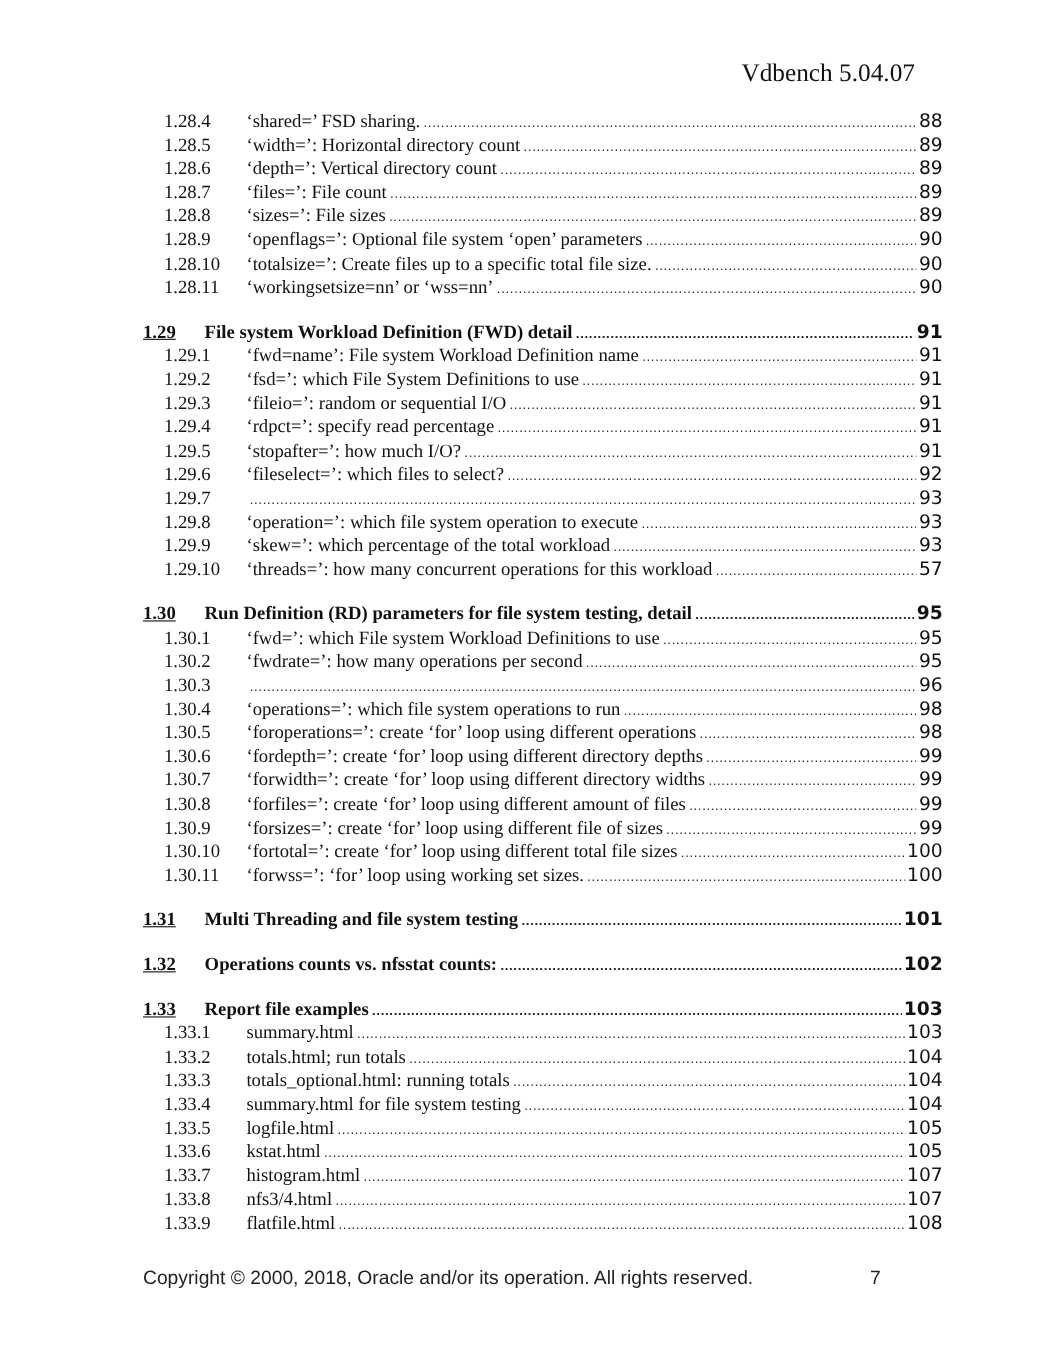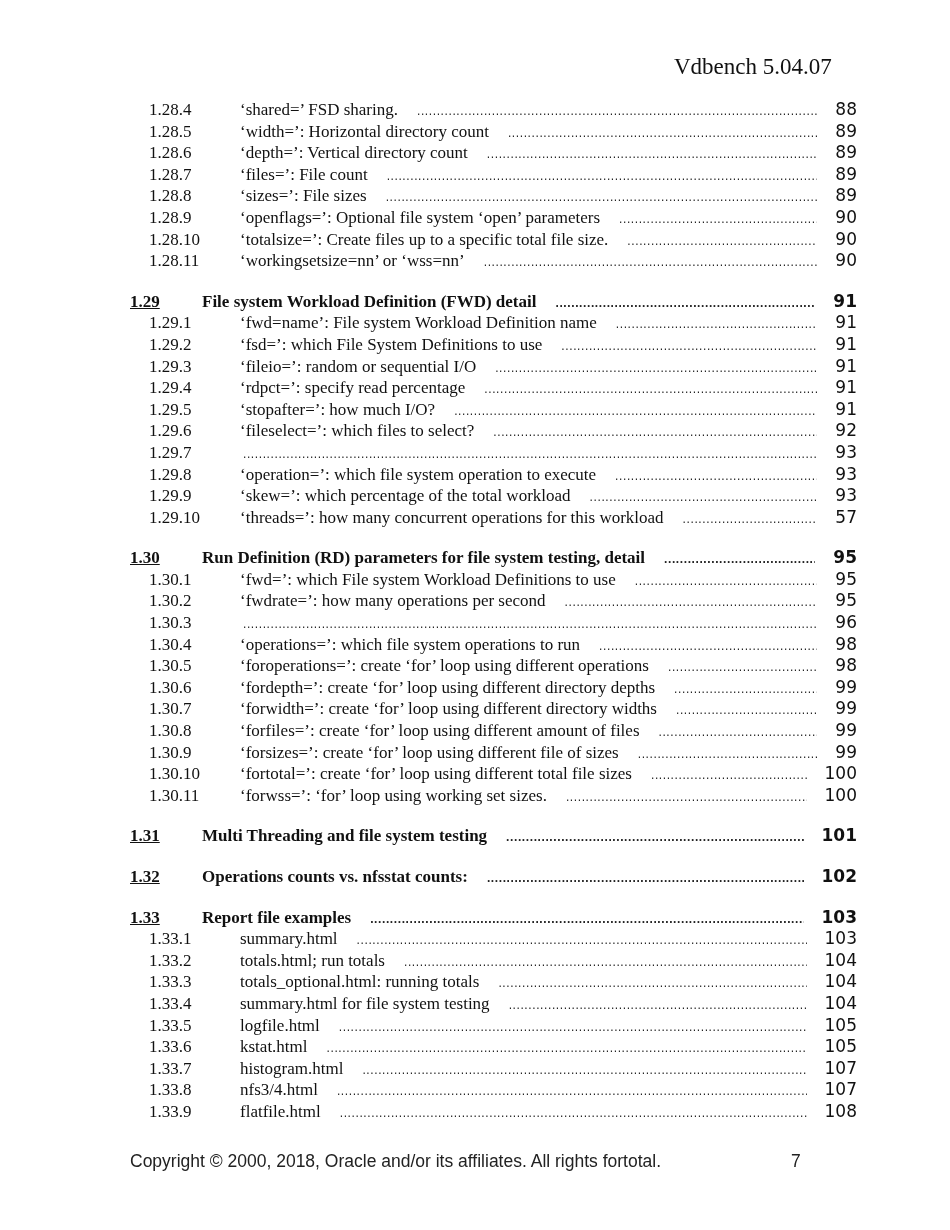--- a/index.html
+++ b/index.html
@@ -9,21 +9,21 @@
     }
     .header {
       position: absolute; top: 54px; left: 674px;
       font-size: 23px; font-family: "Liberation Serif", serif;
     }
     .toc {
       position: absolute; top: 99px; left: 130px; width: 727px;
     }
     .row {
       display: flex; align-items: baseline; height: 21.6px; line-height: 21.6px;
-      font-size: 17px; white-space: nowrap; gap: 16px;
+      font-size: 17px; white-space: nowrap;
     }
     .row .num { flex: 0 0 auto; }
     .row.sub .num { width: 75px; padding-left: 19px; }
     .row.main .num { width: 56px; text-decoration: underline; }
     .row .title { flex: 0 0 auto; }
     .row .leader {
       flex: 1 1 auto; overflow: hidden; margin: 0 2px 0 3px;
       font-family: "Liberation Sans", sans-serif; font-size: 12px; letter-spacing: 0.6px;
       color: #222;
     }
@@ -321,14 +321,14 @@
       </div>
       <div class="row sub">
         <span class="num">1.33.9</span>
         <span class="title">flatfile.html</span>
         <span class="leader"></span>
         <span class="page">108</span>
       </div>
     </div>
 </div>
 
-<div class="footer">Copyright © 2000, 2018, Oracle and/or its affiliates. All rights fortotal.</div>
+<div class="footer">Copyright © 2000, 2018, Oracle and/or its operation. All rights reserved.</div>
 <div class="footer-page">7</div>
 
 </body></html>

